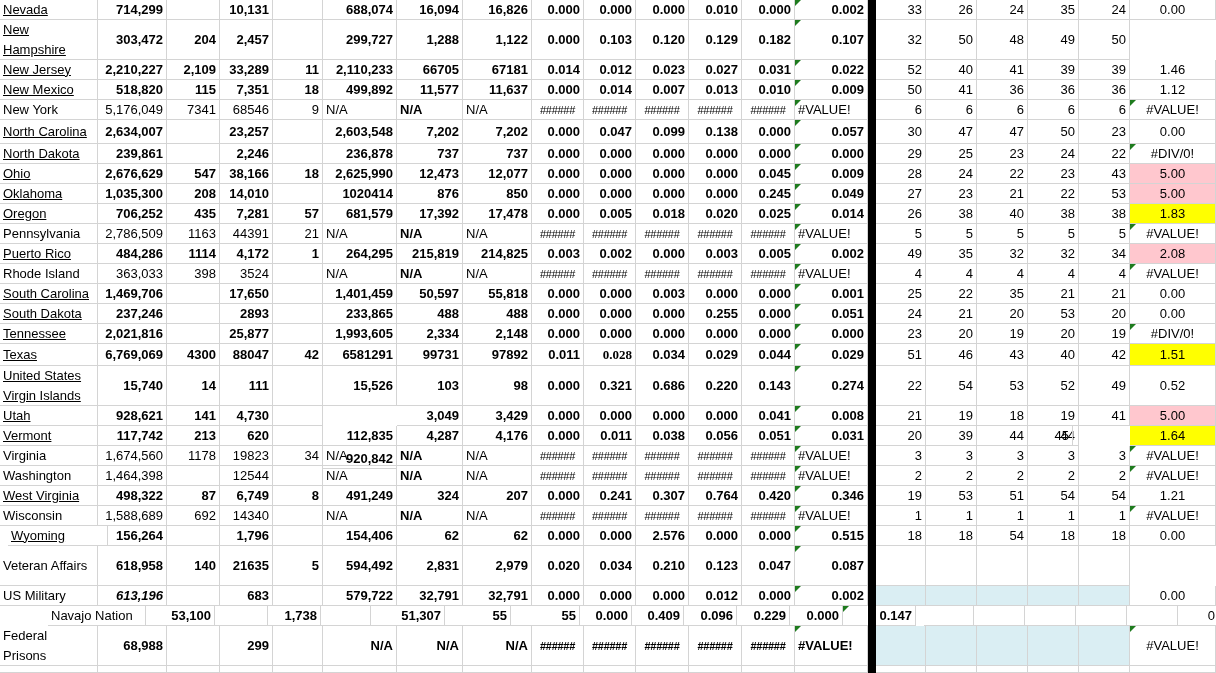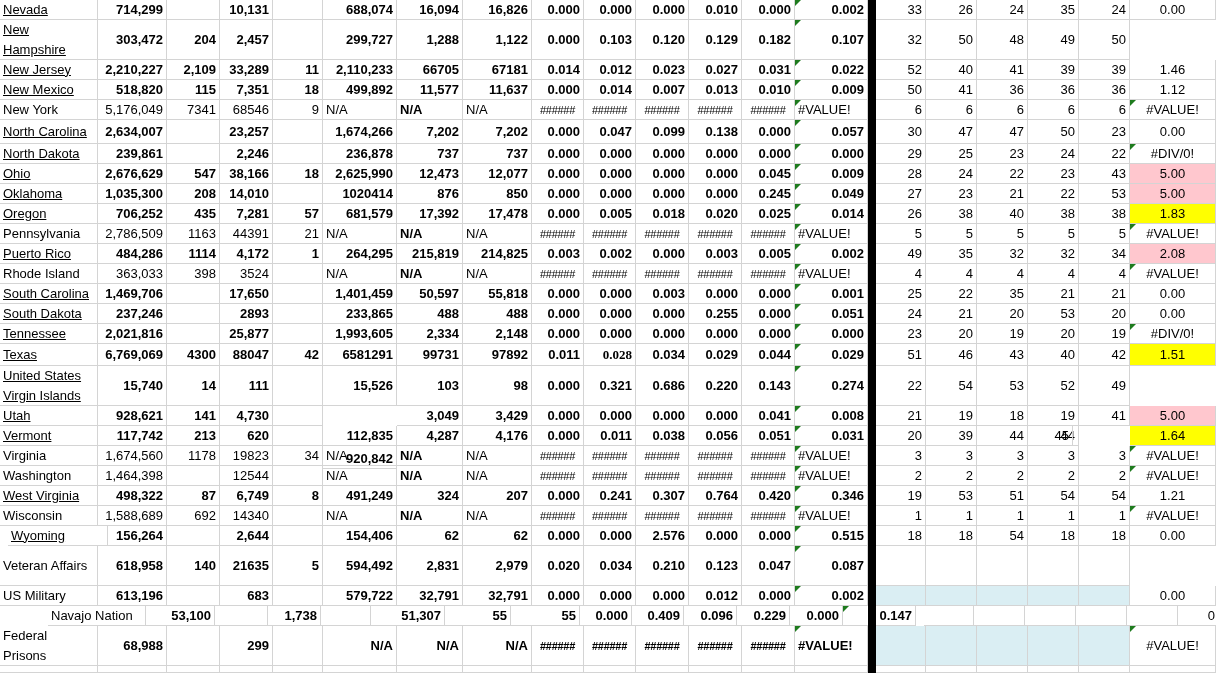--- a/index.html
+++ b/index.html
@@ -148,21 +148,21 @@
       <div class="cell c tri" style="left: 1130px; width: 86px;">#VALUE!</div>
     </div>
     <div class="row" style="top: 120px; height: 24px;">
       <div class="cell name l" style="left: 0px; width: 98px;">
         <span class="u">North Carolina</span>
       </div>
       <div class="cell r b" style="left: 98px; width: 69px;">2,634,007</div>
       <div class="cell r b" style="left: 167px; width: 53px;"></div>
       <div class="cell r b" style="left: 220px; width: 53px;">23,257</div>
       <div class="cell r b" style="left: 273px; width: 50px;"></div>
-      <div class="cell r b" style="left: 323px; width: 74px;">1,674,266</div>
+      <div class="cell r b" style="left: 323px; width: 74px;">2,603,548</div>
       <div class="cell r b" style="left: 397px; width: 66px;">7,202</div>
       <div class="cell r b" style="left: 463px; width: 69px;">7,202</div>
       <div class="cell r b" style="left: 532px; width: 52px;">0.000</div>
       <div class="cell r b" style="left: 584px; width: 52px;">0.047</div>
       <div class="cell r b" style="left: 636px; width: 53px;">0.099</div>
       <div class="cell r b" style="left: 689px; width: 53px;">0.138</div>
       <div class="cell r b" style="left: 742px; width: 53px;">0.000</div>
       <div class="cell r b tri" style="left: 795px; width: 73px;">0.057</div>
       <div class="cell r" style="left: 876px; width: 50px;">30</div>
       <div class="cell r" style="left: 926px; width: 51px;">47</div>
@@ -450,20 +450,21 @@
       <div class="cell r b" style="left: 584px; width: 52px;">0.321</div>
       <div class="cell r b" style="left: 636px; width: 53px;">0.686</div>
       <div class="cell r b" style="left: 689px; width: 53px;">0.220</div>
       <div class="cell r b" style="left: 742px; width: 53px;">0.143</div>
       <div class="cell r b tri" style="left: 795px; width: 73px;">0.274</div>
       <div class="cell r" style="left: 876px; width: 50px;">22</div>
       <div class="cell r" style="left: 926px; width: 51px;">54</div>
       <div class="cell r" style="left: 977px; width: 51px;">53</div>
       <div class="cell r" style="left: 1028px; width: 51px;">52</div>
       <div class="cell r" style="left: 1079px; width: 51px;">49</div>
+      <div class="cell c" style="left: 1130px; width: 86px;">0.52</div>
     </div>
     <div class="row" style="top: 406px; height: 20px;">
       <div class="cell name l" style="left: 0px; width: 98px;">
         <span class="u">Utah</span>
       </div>
       <div class="cell r b" style="left: 98px; width: 69px;">928,621</div>
       <div class="cell r b" style="left: 167px; width: 53px;">141</div>
       <div class="cell r b" style="left: 220px; width: 53px;">4,730</div>
       <div class="cell r b" style="left: 273px; width: 50px;"></div>
       <div class="cell r b" style="left: 323px; width: 74px; margin-top: 43px;">920,842</div>
@@ -601,21 +602,21 @@
       <div class="cell r" style="left: 1028px; width: 51px;">1</div>
       <div class="cell r" style="left: 1079px; width: 51px;">1</div>
       <div class="cell c tri" style="left: 1130px; width: 86px;">#VALUE!</div>
     </div>
     <div class="row" style="top: 526px; height: 20px;">
       <div class="cell name l" style="left: 8px; width: 100px;">
         <span class="u">Wyoming</span>
       </div>
       <div class="cell r b" style="left: 98px; width: 69px;">156,264</div>
       <div class="cell r b" style="left: 167px; width: 53px;"></div>
-      <div class="cell r b" style="left: 220px; width: 53px;">2,644</div>
+      <div class="cell r b" style="left: 220px; width: 53px;">1,796</div>
       <div class="cell r b" style="left: 273px; width: 50px;"></div>
       <div class="cell r b" style="left: 323px; width: 74px;">154,406</div>
       <div class="cell r b" style="left: 397px; width: 66px;">62</div>
       <div class="cell r b" style="left: 463px; width: 69px;">62</div>
       <div class="cell r b" style="left: 532px; width: 52px;">0.000</div>
       <div class="cell r b" style="left: 584px; width: 52px;">0.000</div>
       <div class="cell r b" style="left: 636px; width: 53px;">2.576</div>
       <div class="cell r b" style="left: 689px; width: 53px;">0.000</div>
       <div class="cell r b" style="left: 742px; width: 53px;">0.000</div>
       <div class="cell r b tri" style="left: 795px; width: 73px;">0.515</div>
@@ -646,21 +647,21 @@
       <div class="cell r" style="left: 876px; width: 50px;"></div>
       <div class="cell r" style="left: 926px; width: 51px;"></div>
       <div class="cell r" style="left: 977px; width: 51px;"></div>
       <div class="cell r" style="left: 1028px; width: 51px;"></div>
       <div class="cell r" style="left: 1079px; width: 51px;"></div>
     </div>
     <div class="row" style="top: 586px; height: 20px;">
       <div class="cell name l" style="left: 0px; width: 98px;">
         <span>US Military</span>
       </div>
-      <div class="cell r b" style="left: 98px; width: 69px;">613,196</div>
+      <div class="cell r b" style="left: 98px; width: 69px; font-style: italic;">613,196</div>
       <div class="cell r b" style="left: 167px; width: 53px;"></div>
       <div class="cell r b" style="left: 220px; width: 53px;">683</div>
       <div class="cell r b" style="left: 273px; width: 50px;"></div>
       <div class="cell r b" style="left: 323px; width: 74px;">579,722</div>
       <div class="cell r b" style="left: 397px; width: 66px;">32,791</div>
       <div class="cell r b" style="left: 463px; width: 69px;">32,791</div>
       <div class="cell r b" style="left: 532px; width: 52px;">0.000</div>
       <div class="cell r b" style="left: 584px; width: 52px;">0.000</div>
       <div class="cell r b" style="left: 636px; width: 53px;">0.000</div>
       <div class="cell r b" style="left: 689px; width: 53px;">0.012</div>

